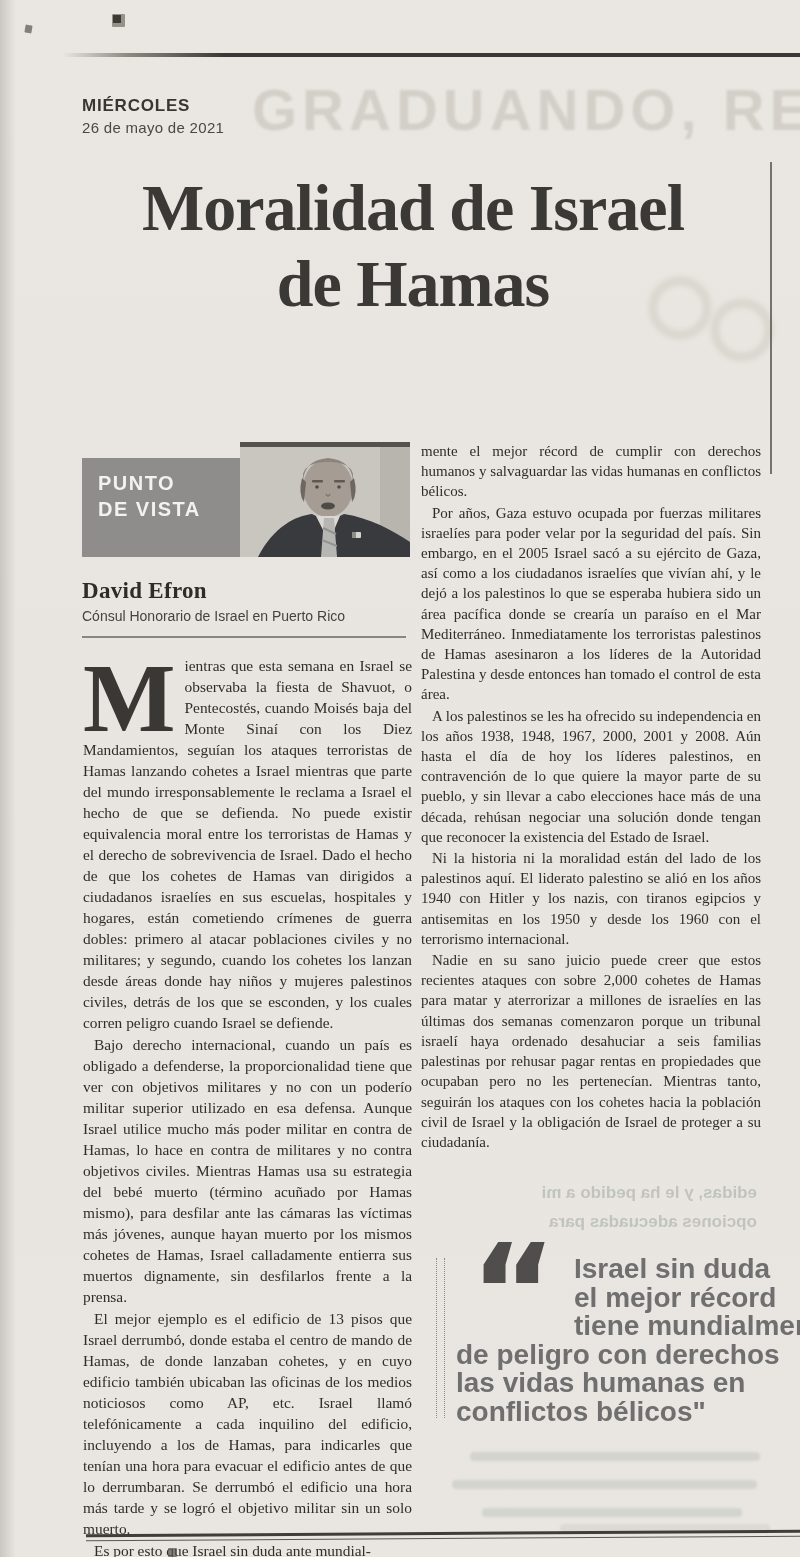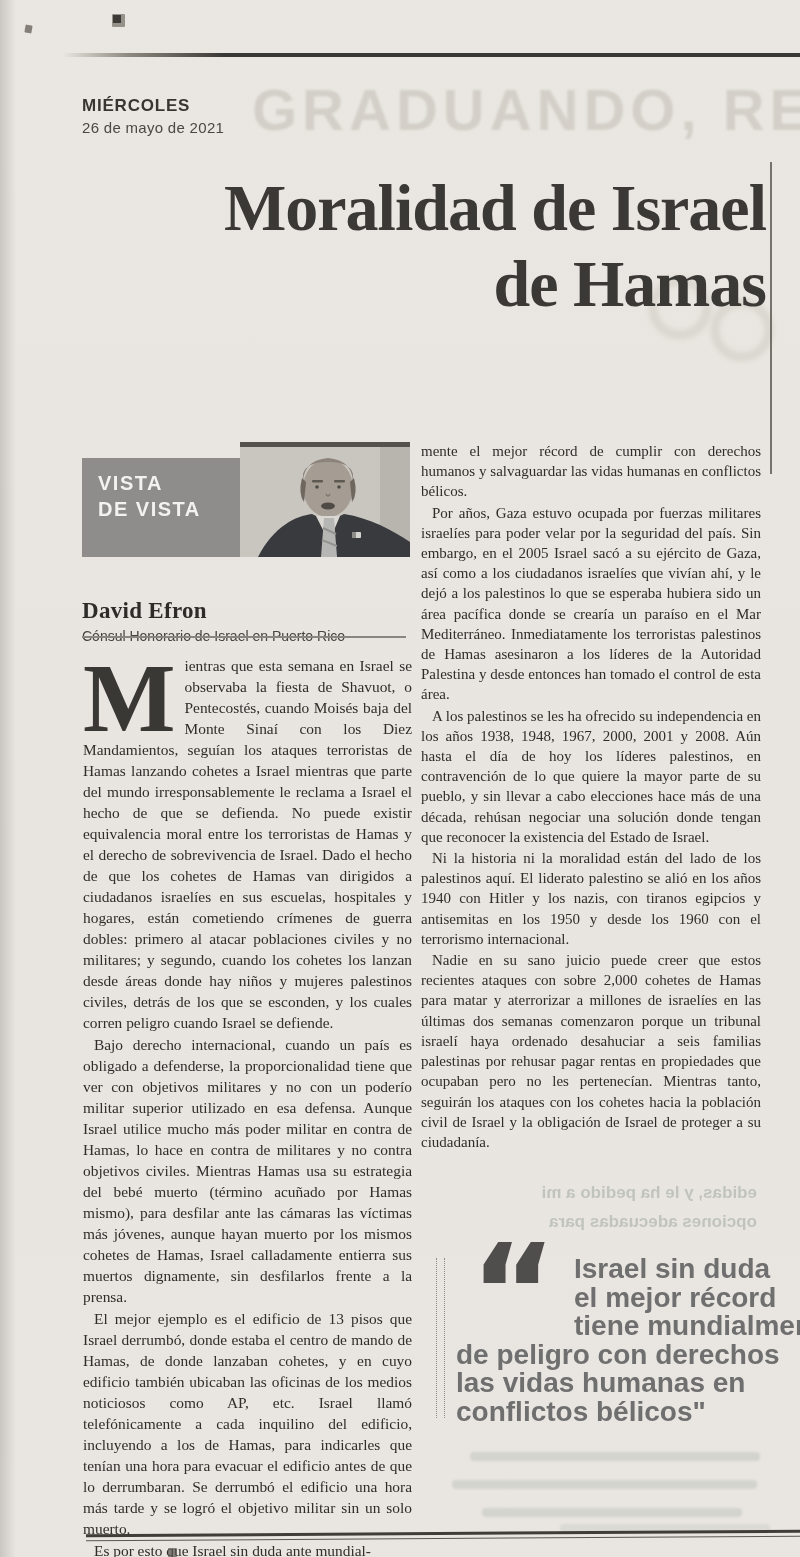--- a/index.html
+++ b/index.html
@@ -29,34 +29,34 @@
   .dateblock .full { font-size:15px; color:#4b4843; margin-top:3px; letter-spacing:.3px; }
 
   .ghost-headline { position:absolute; left:252px; top:76px; width:560px;
     font-family:"Liberation Sans",sans-serif; font-weight:bold; font-size:58px;
     letter-spacing:5px; color:rgba(169,163,152,.34); filter:blur(1px); white-space:nowrap; }
   .ghost-circles { position:absolute; left:648px; top:276px; width:130px; height:80px; opacity:.5; }
   .ghost-circles b { position:absolute; width:44px; height:44px; border:10px solid rgba(175,168,156,.45);
     border-radius:50%; filter:blur(2px); display:block; }
   .ghost-circles b:nth-child(2){ left:62px; top:22px; }
 
-  .headline { position:absolute; left:60px; top:170px; width:706px; text-align:right;
+  .headline { position:absolute; left:60px; top:170px; width:706px; text-align:center;
     font-weight:bold; font-size:66px; line-height:76px; letter-spacing:-1px; color:#3b3936; }
 
   .edge-rule { position:absolute; left:770px; top:162px; width:2px; height:312px;
     background:#59554f; opacity:.8; }
 
   .kicker { position:absolute; left:82px; top:442px; width:328px; height:115px; }
   .kicker .band { position:absolute; left:0; top:16px; right:0; bottom:0; background:#8e8d8b; }
   .kicker .label { position:absolute; left:16px; top:28px;
     font-family:"Liberation Sans",sans-serif; font-weight:bold; font-size:20px;
     line-height:26px; letter-spacing:1.5px; color:#f3f2ef; }
   .kicker svg { position:absolute; right:0; top:0; display:block; }
 
-  .byline { position:absolute; left:82px; top:598px; width:330px; }
+  .byline { position:absolute; left:82px; top:578px; width:330px; }
   .byline .author { font-weight:bold; font-size:23px; color:#2e2c29; letter-spacing:.3px; }
   .byline .role { font-family:"Liberation Sans",sans-serif; font-size:14px; color:#45433f; margin-top:4px; }
   .byline-rule { position:absolute; left:82px; top:636px; width:324px; height:2px; background:#8a867f; }
 
   .col { position:absolute; text-align:justify; }
   .col p { margin:1px; }
   .col p + p { text-indent:11px; }
   .col-left { left:82px; top:654px; width:331px; font-size:15.4px; line-height:21px; }
   .col-right { left:420px; top:440px; width:342px; font-size:15px; line-height:20.2px; }
   .dropcap { float:left; font-weight:bold; font-size:98px; line-height:78px;
@@ -138,21 +138,21 @@
       <ellipse cx="88" cy="64" rx="7" ry="3.5" fill="#4e4a45"></ellipse>
       <path d="M18,115 C34,84 56,74 72,72 L88,80 L104,72 C130,76 152,88 170,100 L170,115 Z" fill="#393a3e"></path>
       <polygon points="76,74 100,74 89,100" fill="#dbd8d3"></polygon>
       <path d="M84,76 L94,76 L97,115 L81,115 Z" fill="#b6b6b4"></path>
       <line x1="83" y1="86" x2="96" y2="92" stroke="#93938f" stroke-width="2"></line>
       <line x1="82" y1="98" x2="97" y2="104" stroke="#93938f" stroke-width="2"></line>
       <rect x="112" y="90" width="9" height="6" rx="1" fill="#d6d4cf"></rect>
       <rect x="112" y="90" width="4" height="6" fill="#8f8d89"></rect>
     </svg>
     <div class="label">
-      <div>VISTA</div>
+      <div>PUNTO</div>
       <div>DE VISTA</div>
     </div>
   </div>
 
   <div class="byline">
     <div class="author">David Efron</div>
     <div class="role">Cónsul Honorario de Israel en Puerto Rico</div>
   </div>
   <div class="byline-rule"></div>
 

